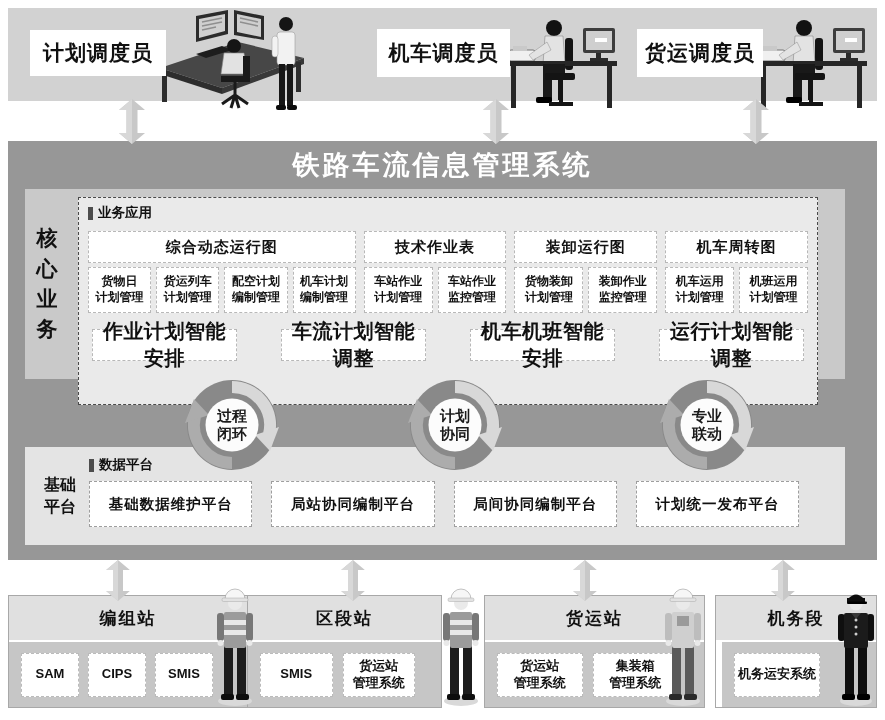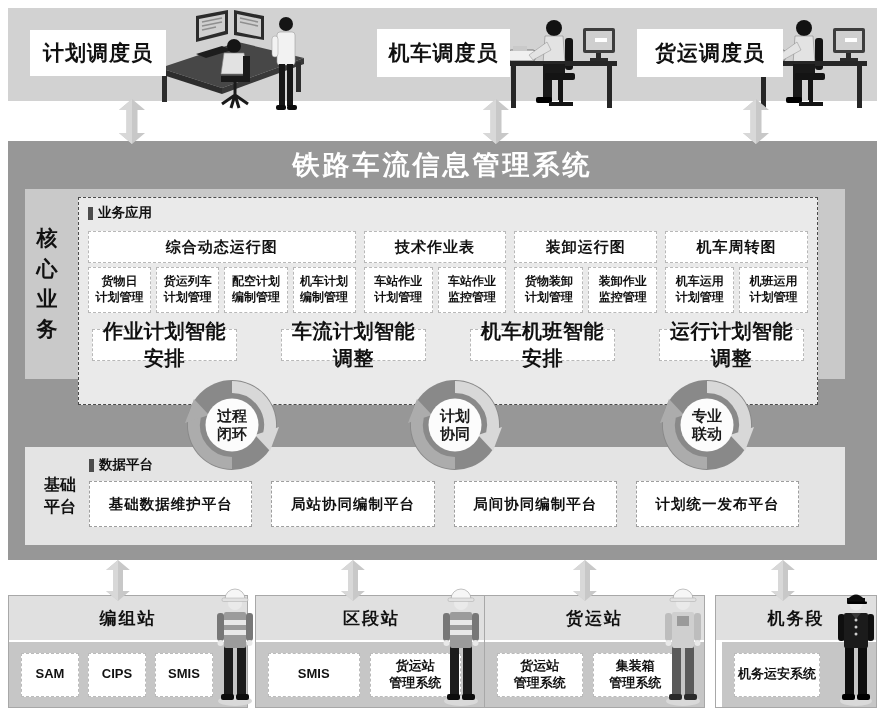--- a/index.html
+++ b/index.html
@@ -64,21 +64,21 @@
 </style>
 </head>
 <body>
 
 <div id="stage">
 
   <div class="abs band"></div>
 
   <div class="abs role" style="left:377px;top:29px;width:133px;height:48px;">机车调度员</div>
   <div class="abs role" style="left:30px;top:30px;width:136px;height:46px;">计划调度员</div>
-  <div class="abs role" style="left:637px;top:29px;width:146px;height:48px;">货运调度员</div>
+  <div class="abs role" style="left:637px;top:29px;width:126px;height:48px;">货运调度员</div>
 
   <svg class="abs scene" style="left:146px;top:6px;" width="170" height="106" viewBox="0 0 170 106">
     <polygon points="50,10 82,4 82,28 50,36" fill="#2b2b2b"></polygon>
     <polygon points="53,13 79,8 79,25 53,32" fill="#cfcfcf"></polygon>
     <path d="M56,16 L76,12 M56,20 L76,16 M56,24 L70,21" stroke="#8f8f8f" stroke-width="1.5" fill="none"></path>
     <polygon points="88,4 118,10 118,34 88,29" fill="#2b2b2b"></polygon>
     <polygon points="91,8 115,13 115,31 91,26" fill="#cfcfcf"></polygon>
     <path d="M94,12 L112,16 M94,16 L112,20" stroke="#8f8f8f" stroke-width="1.5" fill="none"></path>
     <polygon points="14,62 92,36 158,52 76,82" fill="#474747"></polygon>
     <polygon points="14,62 76,82 76,88 14,68" fill="#2d2d2d"></polygon>
@@ -296,21 +296,21 @@
 
   <div class="abs station b1" style="left:8px;width:240px;">
     <div class="sname">编组站</div>
     <div class="sdiv"></div>
     <div class="sbody">
       <div class="sys">SAM</div>
       <div class="sys">CIPS</div>
       <div class="sys">SMIS</div>
     </div>
   </div>
-  <div class="abs station b2" style="left:255px;width:233px;">
+  <div class="abs station b2" style="left:247px;width:195px;">
     <div class="sname">区段站</div>
     <div class="sdiv"></div>
     <div class="sbody">
       <div class="sys">SMIS</div>
       <div class="sys">货运站
 管理系统</div>
     </div>
   </div>
   <div class="abs station b3" style="left:484px;width:221px;">
     <div class="sname">货运站</div>

